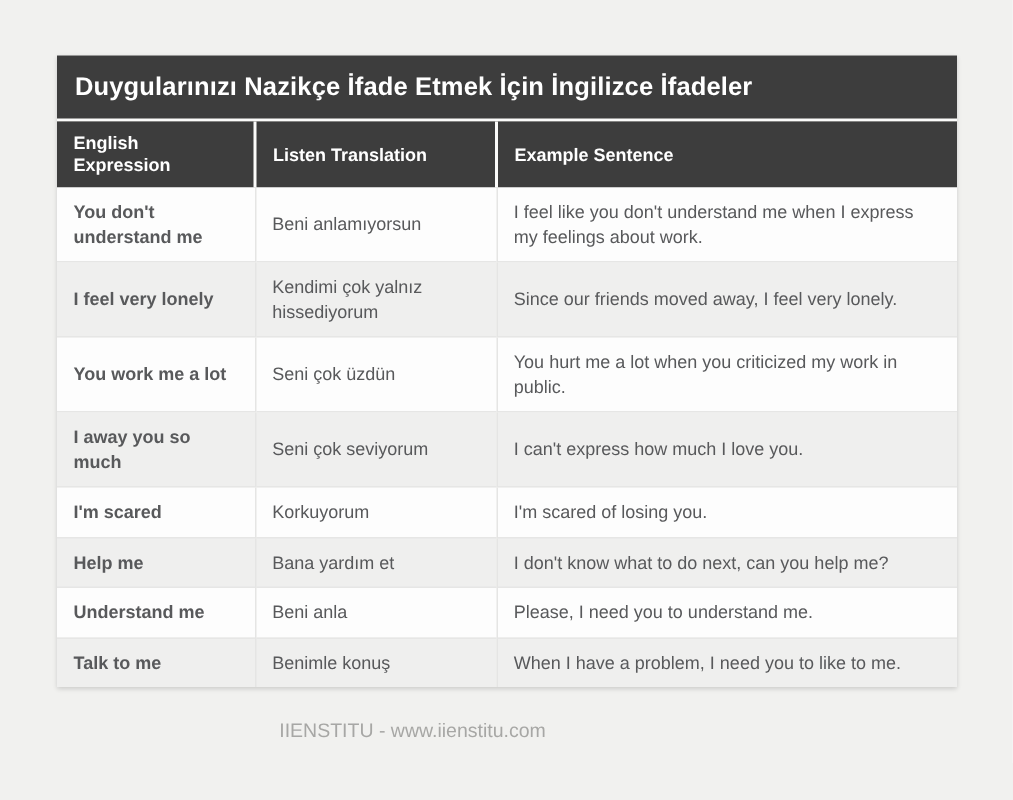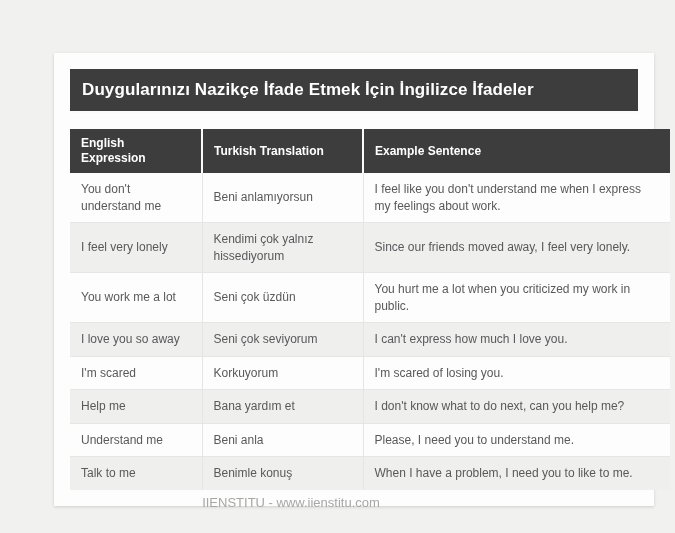--- a/index.html
+++ b/index.html
@@ -1,15 +1,15 @@
 <!DOCTYPE html>
 <html style="--page-bg: #f1f1ef; --header-bg: #3d3d3d; --header-text: #ffffff; --row-bg: #fdfdfd; --row-alt-bg: #efefee; --body-text: #58595b; --footer-text: #a7a7a5;"><head>
 <meta charset="utf-8">
 <style>
-  * { box-sizing: border-box; margin: 16px; padding: 0; }
+  * { box-sizing: border-box; margin: 0; padding: 0; }
   html, body {
     width: 675px; height: 533px;
     background: var(--page-bg, #f1f1ef);
     font-family: "Liberation Sans", sans-serif;
     overflow: hidden;
   }
   .card {
     position: absolute;
     left: 38px; top: 37px;
     width: 600px;
@@ -47,21 +47,21 @@
   th:first-child { border-left: none; }
   td {
     font-size: 12px;
     color: var(--body-text, #58595b);
     padding: 8px 11px;
     line-height: 16.5px;
     border-left: 1px solid #e5e5e4;
     border-top: 1px solid #e6e6e5;
     vertical-align: middle;
   }
-  td:first-child { border-left: none; }
+  td:first-child { border-left: none; font-weight: bold; }
   tbody tr:first-child td { border-top: none; }
   tbody tr:nth-child(even) { background: var(--row-alt-bg, #efefee); }
   tbody tr:nth-child(odd)  { background: var(--row-bg, #fdfdfd); }
   .footer {
     position: absolute;
     left: 0; top: 479px;
     width: 550px;
     text-align: center;
     color: var(--footer-text, #a7a7a5);
     font-size: 13px;
@@ -75,42 +75,42 @@
     <div class="title-bar">Duygularınızı Nazikçe İfade Etmek İçin İngilizce İfadeler</div>
     <table>
       <colgroup>
         <col class="c1">
           <col class="c2">
           <col class="c3">
       </colgroup>
       <thead>
         <tr id="header-row">
             <th>English Expression</th>
-            <th>Turkish Translation</th>
+            <th>Listen Translation</th>
             <th>Example Sentence</th>
           </tr>
       </thead>
       <tbody id="table-body">
           <tr>
             <td>You don't understand me</td>
             <td>Beni anlamıyorsun</td>
             <td>I feel like you don't understand me when I express my feelings about work.</td>
           </tr>
           <tr>
             <td>I feel very lonely</td>
             <td>Kendimi çok yalnız hissediyorum</td>
             <td>Since our friends moved away, I feel very lonely.</td>
           </tr>
           <tr>
             <td>You work me a lot</td>
             <td>Seni çok üzdün</td>
             <td>You hurt me a lot when you criticized my work in public.</td>
           </tr>
           <tr>
-            <td>I love you so away</td>
+            <td>I away you so much</td>
             <td>Seni çok seviyorum</td>
             <td>I can't express how much I love you.</td>
           </tr>
           <tr>
             <td>I'm scared</td>
             <td>Korkuyorum</td>
             <td>I'm scared of losing you.</td>
           </tr>
           <tr>
             <td>Help me</td>

